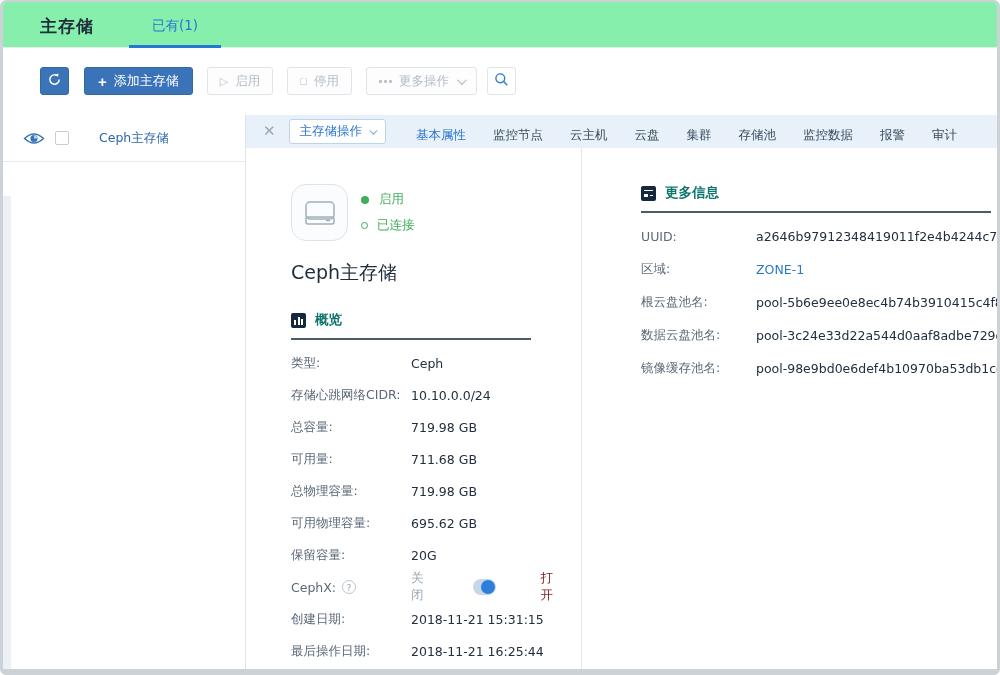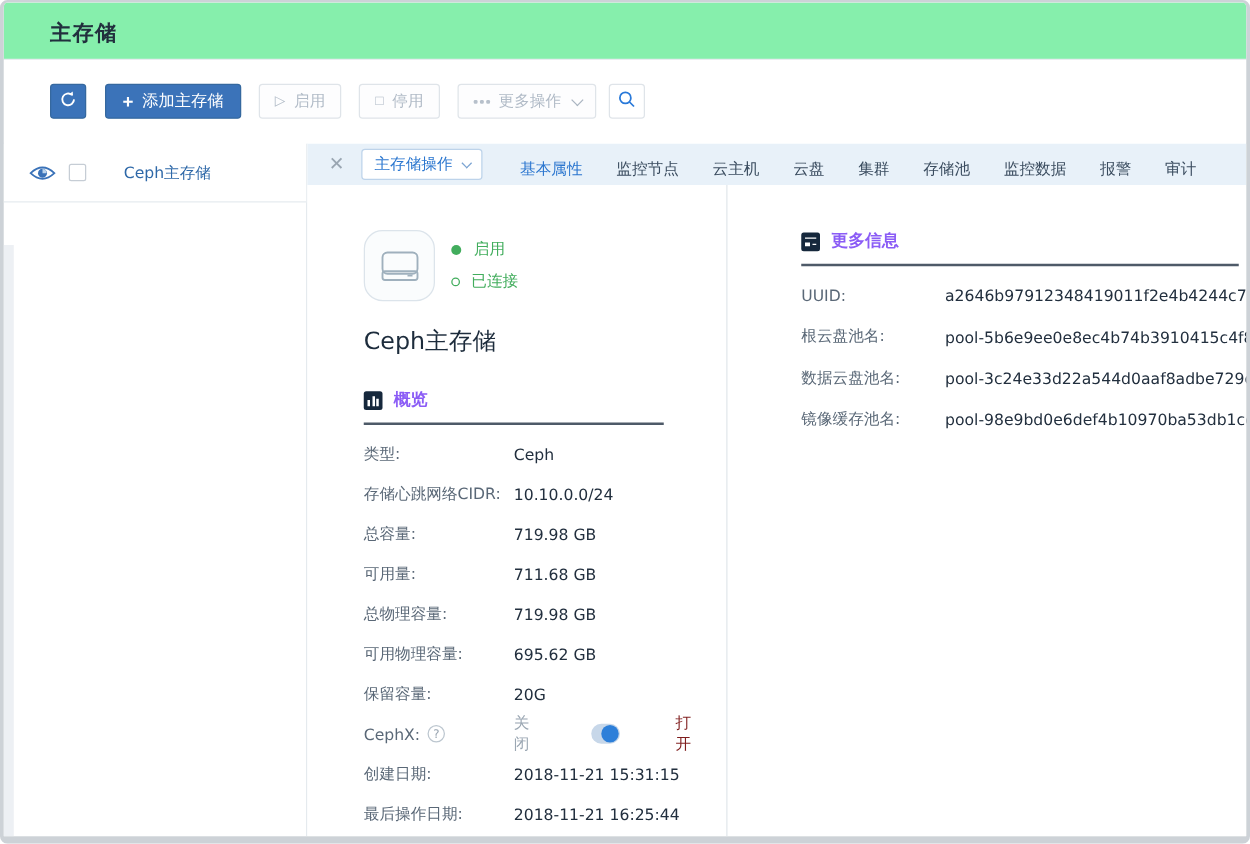--- a/index.html
+++ b/index.html
@@ -64,21 +64,21 @@
   .res-head { display:flex; }
   .res-icon { width:57px; height:57px; border:1px solid #dce4eb; border-radius:15px; display:flex; align-items:center; justify-content:center; background:#fafcfd; }
   .statuses { margin-left:13px; display:flex; flex-direction:column; justify-content:center; gap:9px; }
   .status-line { display:flex; align-items:center; font-size:12.5px; color:#42ad5d; }
   .dot-solid { width:8px; height:8px; border-radius:50%; background:#42ad5d; margin-right:10px; }
   .dot-hollow { width:7px; height:7px; border-radius:50%; border:1.5px solid #42ad5d; margin-right:9px; background:#fff; }
   .res-name { margin-top:19px; font-size:19px; color:#1d2c3c; }
   .res-desc { margin-top:11px; font-size:12.5px; color:#a9b3bf; }
   .section { margin-top:25px; }
   .section-head { display:flex; align-items:center; }
-  .section-title { margin-left:9px; font-size:13.5px; font-weight:bold; color:#8b5cf6; }
+  .section-title { margin-left:9px; font-size:13.5px; font-weight:bold; color:#0f766e; }
   .section-rule { margin-top:9px; height:2px; background:#4e5a68; }
   .rule-left { width:240px; } .rule-right { width:350px; }
   .fields { margin-top:7px; }
   .field-row { display:flex; align-items:center; height:32px; font-size:12.5px; }
   .f-label { width:120px; color:#5a6877; display:flex; align-items:center; flex:none; }
   .f-value { color:#222f3e; white-space:nowrap; }
   .f-link { color:#2b76cf; cursor:pointer; }
   .help { width:14px; height:14px; border:1px solid #bcc6cf; border-radius:50%; color:#9aa6b2; font-size:9.5px;
     display:inline-flex; align-items:center; justify-content:center; margin-left:6px; cursor:pointer; }
   .toggle-wrap { display:flex; align-items:center;gap:36px; }
@@ -100,20 +100,21 @@
   .icon-moreinfo i:nth-child(2){ left:3px; top:8px; width:4px; height:3px; }
   .icon-moreinfo i:nth-child(3){ left:8.5px; top:9px; width:3.5px; height:1.5px; }
 </style>
 </head>
 <body>
 
 <div class="window">
 
   <header class="topbar">
     <div class="page-title">主存储</div>
+    <div class="topbar-tab">已有(1)</div>
   </header>
 
   <div class="toolbar">
     <button class="btn btn-primary btn-icon-only">
       <span>
         <svg width="15" height="15" viewBox="0 0 15 15">
             <path d="M12.2 7.5a4.7 4.7 0 1 1-1.6-3.55" fill="none" stroke="#fff" stroke-width="1.5"></path>
             <path d="M11.2 1.2 L11.4 4.6 L8.2 3.4 Z" fill="#fff"></path>
           </svg>
       </span>
@@ -288,20 +289,24 @@
               <span class="section-title">更多信息</span>
             </div>
             <div class="section-rule rule-right"></div>
           </div>
           <div class="fields">
             <div class="field-row">
               <span class="f-label">UUID:</span>
               <span class="f-value">a2646b97912348419011f2e4b4244c75</span>
             </div>
             <div class="field-row">
+              <span class="f-label">区域:</span>
+              <span class="f-value f-link">ZONE-1</span>
+            </div>
+            <div class="field-row">
               <span class="f-label">根云盘池名:</span>
               <span class="f-value">pool-5b6e9ee0e8ec4b74b3910415c4f8f500</span>
             </div>
             <div class="field-row">
               <span class="f-label">数据云盘池名:</span>
               <span class="f-value">pool-3c24e33d22a544d0aaf8adbe729d0760</span>
             </div>
             <div class="field-row">
               <span class="f-label">镜像缓存池名:</span>
               <span class="f-value">pool-98e9bd0e6def4b10970ba53db1cd32ec</span>

